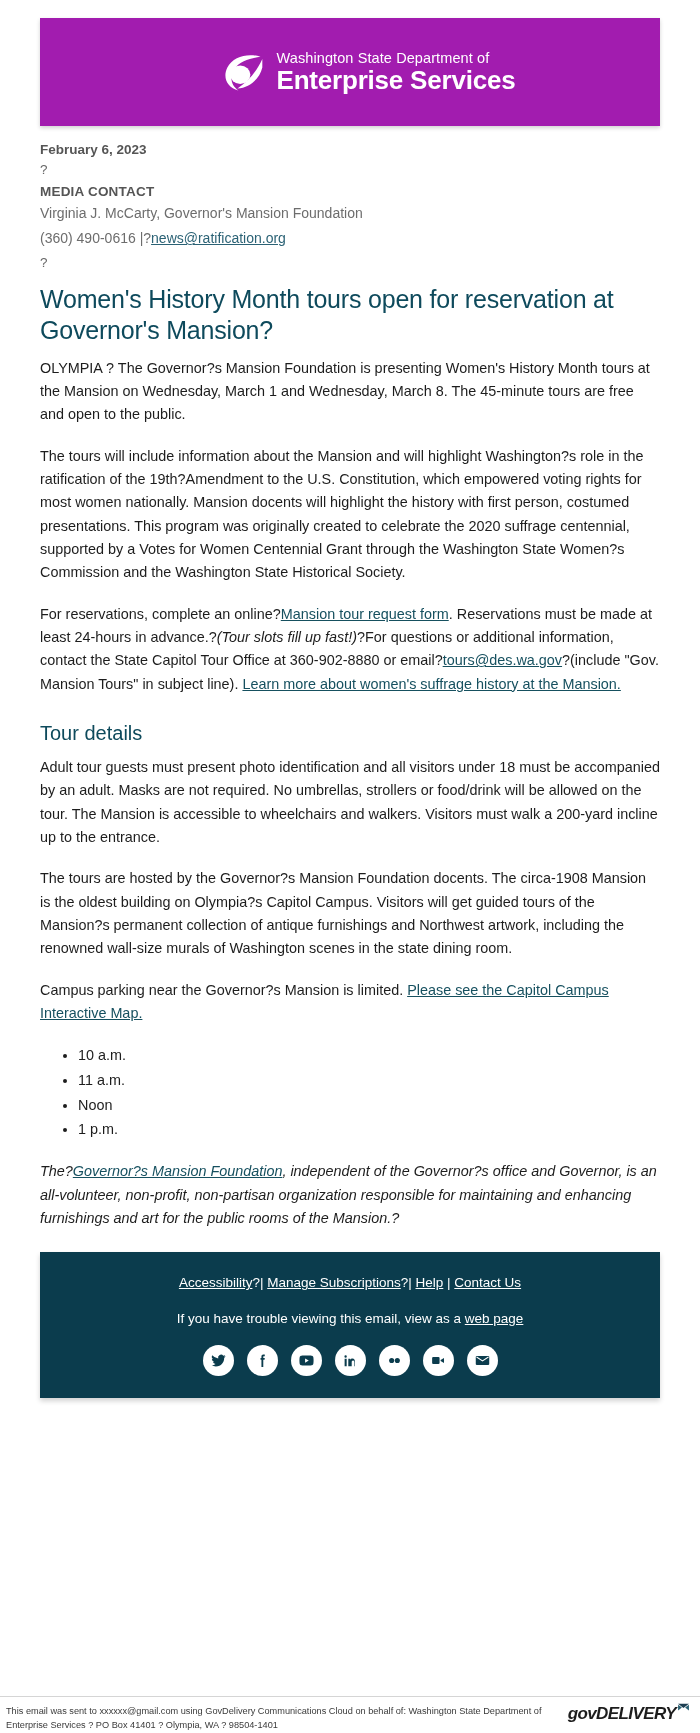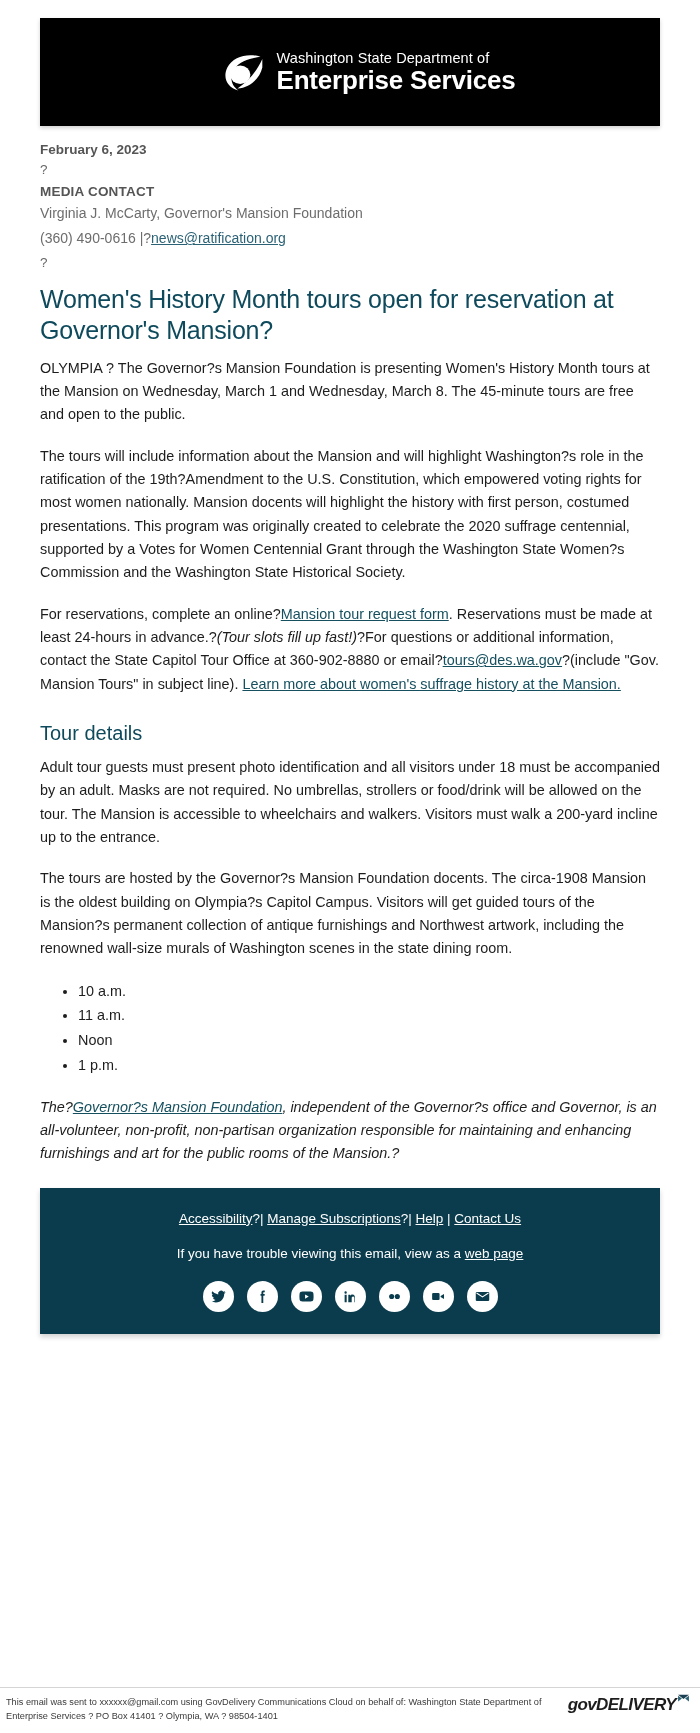--- a/index.html
+++ b/index.html
@@ -25,21 +25,21 @@
   
   .email-card {
     width: 700px;
     box-sizing: border-box;
     padding: 18px 40px 0 40px;
     background: #ffffff;
   }
 
   
   .masthead {
-    background: #000000;
+    background: #a21caf;
     height: 108px;
     display: flex;
     align-items: center;
     justify-content: center;
     box-shadow: 0 2px 4px rgba(0,0,0,.18);
     padding-left: 16px;
   }
   .logo-wrap {
     display: flex;
     align-items: center;
@@ -213,21 +213,21 @@
   .social-btn svg { display: block; }
 
   
   .disclaimer {
     position: absolute;
     left: 0;
     right: 0;
     bottom: 0;
     border-top: 1px solid #d5d5d5;
     background: #ffffff;
-    padding: 8px 6px 10px 6px;
+    padding: 8px 6px 1px 6px;
     display: flex;
     align-items: flex-start;
     justify-content: space-between;
     gap: 0;
     box-sizing: border-box;
   }
   .disclaimer-text {
     font-size: 9.2px;
     line-height: 1.45;
     color: #3a3a3a;
@@ -293,20 +293,21 @@
       <p class="para">The tours will include information about the Mansion and will highlight Washington?s role in the ratification of the 19th?Amendment to the U.S. Constitution, which empowered voting rights for most women nationally. Mansion docents will highlight the history with first person, costumed presentations. This program was originally created to celebrate the 2020 suffrage centennial, supported by a Votes for Women Centennial Grant through the Washington State Women?s Commission and the Washington State Historical Society.</p>
 
       <p class="para"><span>For reservations, complete an online?</span><a class="inline-link" href="#">Mansion tour request form</a><span>. Reservations must be made at least 24-hours in advance.?</span><em>(Tour slots fill up fast!)</em><span>?For questions or additional information, contact the State Capitol Tour Office at 360-902-8880 or email?</span><a class="inline-link" href="#">tours@des.wa.gov</a><span>?(include "Gov. Mansion Tours" in subject line). </span><a class="inline-link" href="#">Learn more about women's suffrage history at the Mansion.</a></p>
 
       <h2 class="section-heading">Tour details</h2>
 
       <p class="para">Adult tour guests must present photo identification and all visitors under 18 must be accompanied by an adult. Masks are not required. No umbrellas, strollers or food/drink will be allowed on the tour. The Mansion is accessible to wheelchairs and walkers. Visitors must walk a 200-yard incline up to the entrance.</p>
 
       <p class="para">The tours are hosted by the Governor?s Mansion Foundation docents. The circa-1908 Mansion is the oldest building on Olympia?s Capitol Campus. Visitors will get guided tours of the Mansion?s permanent collection of antique furnishings and Northwest artwork, including the renowned wall-size murals of Washington scenes in the state dining room.</p>
 
+      <p class="para"><span>Campus parking near the Governor?s Mansion is limited. </span><a class="inline-link" href="#">Please see the Capitol Campus Interactive Map.</a></p>
 
 
       <ul class="tour-times">
         <li>10 a.m.</li>
         <li>11 a.m.</li>
         <li>Noon</li>
         <li>1 p.m.</li>
       </ul>
 
       <p class="para italic"><span>The?</span><a class="inline-link italic" href="#">Governor?s Mansion Foundation</a><span>, independent of the Governor?s office and Governor, is an all-volunteer, non-profit, non-partisan organization responsible for maintaining and enhancing furnishings and art for the public rooms of the Mansion.?</span></p>

